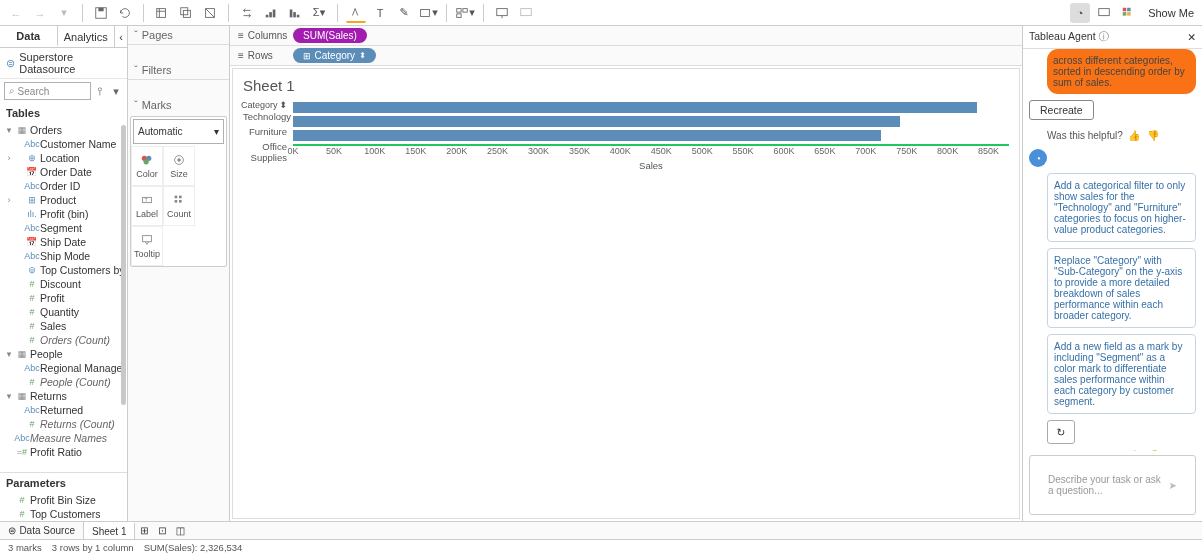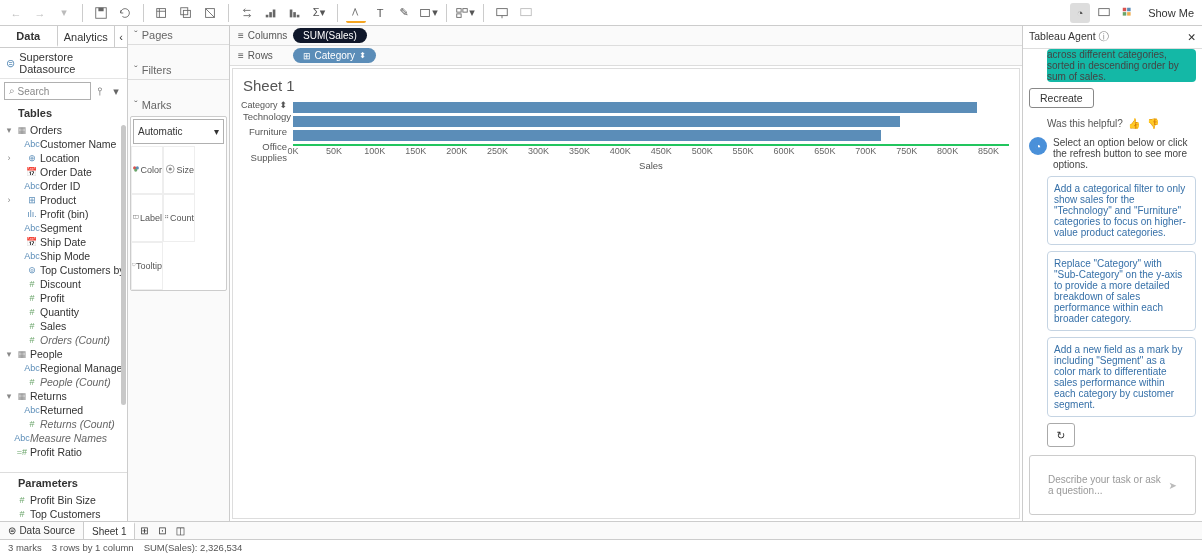--- a/index.html
+++ b/index.html
@@ -15,64 +15,64 @@
 .leftpane{width:128px;border-right:1px solid #ccc;display:flex;flex-direction:column}
 .tabs{display:flex;border-bottom:1px solid #ccc;height:22px}
 .tab{flex:1;display:flex;align-items:center;justify-content:center;font-size:11px;border-right:1px solid #ccc;cursor:pointer}
 .tab.active{background:#fff;border-bottom:2px solid #fff;font-weight:bold}
 .tab:last-child{border-right:none}
 .tabchev{width:12px;display:flex;align-items:center;justify-content:center}
 .dsrow{display:flex;align-items:center;padding:3px 6px;font-size:11px;border-bottom:1px solid #e5e5e5}
 .searchrow{display:flex;align-items:center;padding:3px 4px;gap:2px}
 .searchbox{flex:1;border:1px solid #b0b0b0;height:18px;display:flex;align-items:center;padding:0 4px;font-size:10px;color:#888}
 .sboxctl{width:14px;height:18px;display:flex;align-items:center;justify-content:center;color:#666}
-.section-h{padding:4px 18px;font-size:11px;color:#333;font-weight:bold}
+.section-h{padding:4px 6px;font-size:11px;color:#333;font-weight:bold}
 .treewrap{overflow-y:auto;flex:1;position:relative}
 .trow{display:flex;align-items:center;padding:1px 4px;font-size:10.5px;cursor:pointer;height:14px}
 .tindent{width:10px;text-align:center;color:#888;font-size:9px}
 .ticon{width:16px;text-align:center;font-size:9px;color:#888}
 .ticon.abc{color:#5b8db8}
 .ticon.num{color:#6aa56a}
 .ticon.date{color:#5b8db8}
 .tlabel{flex:1;white-space:nowrap;overflow:hidden}
 .tlabel.italic{font-style:italic;color:#666}
 .scrollthumb{position:absolute;right:1px;top:2px;width:5px;height:280px;background:#c8c8c8;border-radius:3px}
 
 .col2{width:102px;border-right:1px solid #ccc;display:flex;flex-direction:column;background:#fafafa}
 .shelf{border-bottom:1px solid #ddd;padding:3px 6px;font-size:11px}
 .shelf-h{display:flex;align-items:center;color:#666;gap:4px}
 .markscard{border:1px solid #ccc;margin:2px;border-radius:2px;background:#fff}
 .markselect{border:1px solid #b0b0b0;margin:2px;padding:6px 4px;font-size:10px;display:flex;align-items:center;justify-content:space-between}
 .markbtns{display:flex;flex-wrap:wrap}
-.markbtn{width:32px;height:48px;display:flex;flex-direction:row;align-items:center;justify-content:center;font-size:9px;color:#555;border:0.5px solid #eee}
+.markbtn{width:32px;height:40px;display:flex;flex-direction:column;align-items:center;justify-content:center;font-size:9px;color:#555;border:0.5px solid #eee}
 .markbtn svg{width:14px;height:14px;margin-bottom:2px}
 
 .wsarea{flex:1;display:flex;flex-direction:column}
 .shelfrow{display:flex;align-items:center;height:20px;border-bottom:1px solid #ddd;background:#fafafa}
 .shelflabel{width:60px;padding-left:8px;font-size:10px;color:#555;display:flex;align-items:center;gap:4px}
 .pill{border-radius:9px;padding:2px 10px;font-size:10px;color:#fff;display:flex;align-items:center;gap:4px;margin-left:3px}
-.pill.green{background:#0f172a}
+.pill.green{background:#a21caf}
 .pill.blue{background:#5b8db8}
 .pill .srt{font-size:8px}
 .sheet{flex:1;padding:8px 10px;overflow:hidden;position:relative;background:#fff;border:1px solid #ddd;margin:2px}
 .sheettitle{font-size:15px;color:#555;margin-bottom:6px}
 .chartwrap{display:flex;align-items:flex-start}
 .catlabel{width:50px;text-align:right;font-size:9.5px;color:#555;padding-right:6px}
 .catlabel .ch{display:flex;align-items:center;justify-content:flex-end;gap:2px;font-size:9px;margin-bottom:1px}
 .barsarea{flex:1}
 .barrow{display:flex;align-items:center;height:13px;margin:1px 0}
 .bar{background:#5b8db8;height:11px}
 .axis{display:flex;font-size:9px;color:#666;margin-top:2px;position:relative;border-top:2px solid #22c55e;height:14px;margin-left:0}
 .tick{position:absolute;transform:translateX(-50%)}
 .axislabel{text-align:center;font-size:9.5px;color:#555;margin-top:2px}
 
 .agentpane{width:180px;border-left:1px solid #ccc;display:flex;flex-direction:column;font-size:10.5px}
 .agenthead{display:flex;align-items:center;padding:4px 6px;border-bottom:1px solid #ddd;justify-content:space-between}
 .agentbody{flex:1;overflow-y:auto;padding:0 6px}
-.msgcard{background:#14b8a6;border-radius:4px;font-size:10px;color:#444;margin-bottom:6px}
+.msgcard{background:#f97316;border-radius:11px;padding:6px;font-size:10px;color:#444;margin-bottom:6px}
 .recbtn{border:1px solid #888;border-radius:3px;padding:3px 10px;font-size:10.5px;display:inline-block;margin-bottom:6px;cursor:pointer}
 .helpful{font-size:10px;color:#555;display:flex;align-items:center;gap:6px;margin:4px 0 8px}
 .agicon{width:18px;height:18px;border-radius:50%;background:#4a90d9;display:inline-flex;align-items:center;justify-content:center;color:#fff;font-size:10px;margin-right:6px;flex-shrink:0}
 .selectmsg{display:flex;align-items:flex-start;font-size:10px;color:#444;margin-bottom:6px}
 .optioncard{border:1px solid #c5d4e3;border-radius:4px;padding:6px;font-size:10px;color:#3670a8;margin-bottom:6px;cursor:pointer}
 .refreshbtn{width:28px;height:24px;border:1px solid #aaa;border-radius:3px;display:flex;align-items:center;justify-content:center;margin-bottom:6px}
 .inputbox{border:1px solid #ccc;border-radius:3px;padding:18px;font-size:10px;color:#999;margin:4px 6px 6px;display:flex;align-items:center;justify-content:space-between}
 
 .bottombar{height:18px;border-top:1px solid #ccc;display:flex;align-items:center;font-size:10px;background:#fafafa}
 .btab{padding:2px 8px;border-right:1px solid #ccc;height:100%;display:flex;align-items:center}
@@ -519,21 +519,20 @@
     <div class="agentbody">
       <div class="msgcard" style="margin-left:18px">across different categories, sorted in descending order by sum of sales.</div>
       <div style=""><div class="recbtn">Recreate</div></div>
       <div class="helpful" style="margin-left:18px">
           <span>Was this helpful?</span>
           <span>👍</span>
           <span>👎</span>
         </div>
       <div class="selectmsg">
           <span class="agicon">◔</span>
-          <span>Select an option below or click the refresh button to see more options.</span>
         </div>
       <div style="margin-left:18px">
         <div class="optioncard">Add a categorical filter to only show sales for the "Technology" and "Furniture" categories to focus on higher-value product categories.</div>
         <div class="optioncard">Replace "Category" with "Sub-Category" on the y-axis to provide a more detailed breakdown of sales performance within each broader category.</div>
         <div class="optioncard">Add a new field as a mark by including "Segment" as a color mark to differentiate sales performance within each category by customer segment.</div>
         <div class="refreshbtn">↻</div>
         <div class="helpful">
             <span>Was this helpful?</span>
             <span>👍</span>
             <span>👎</span>

